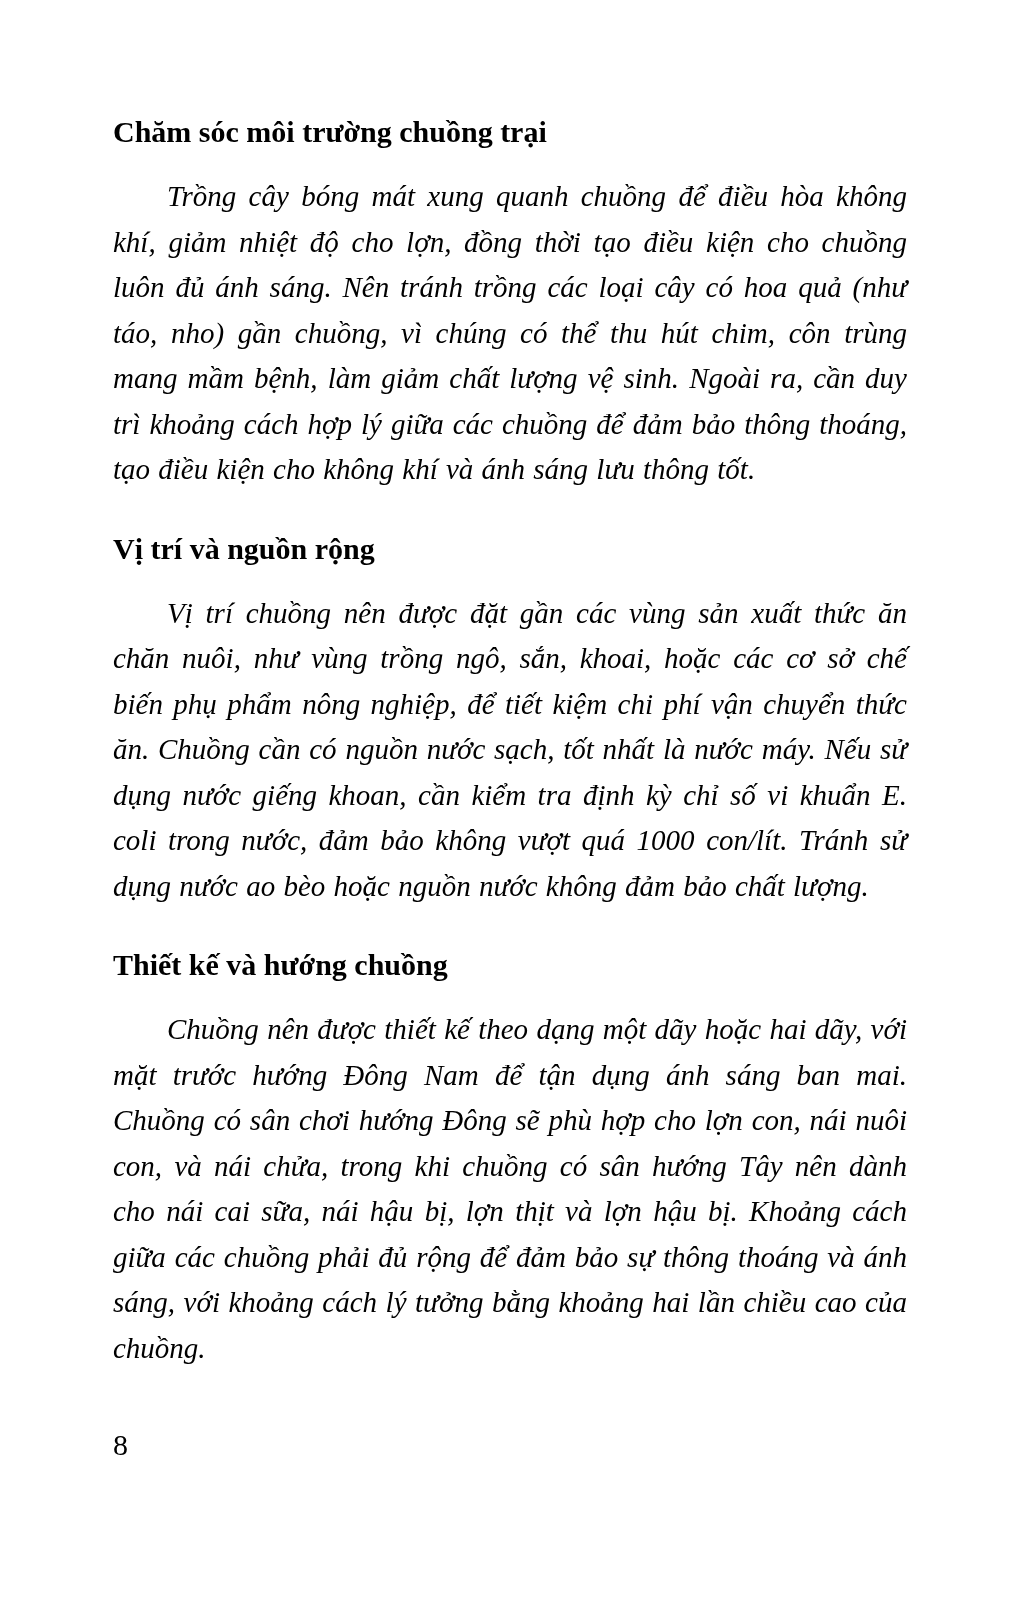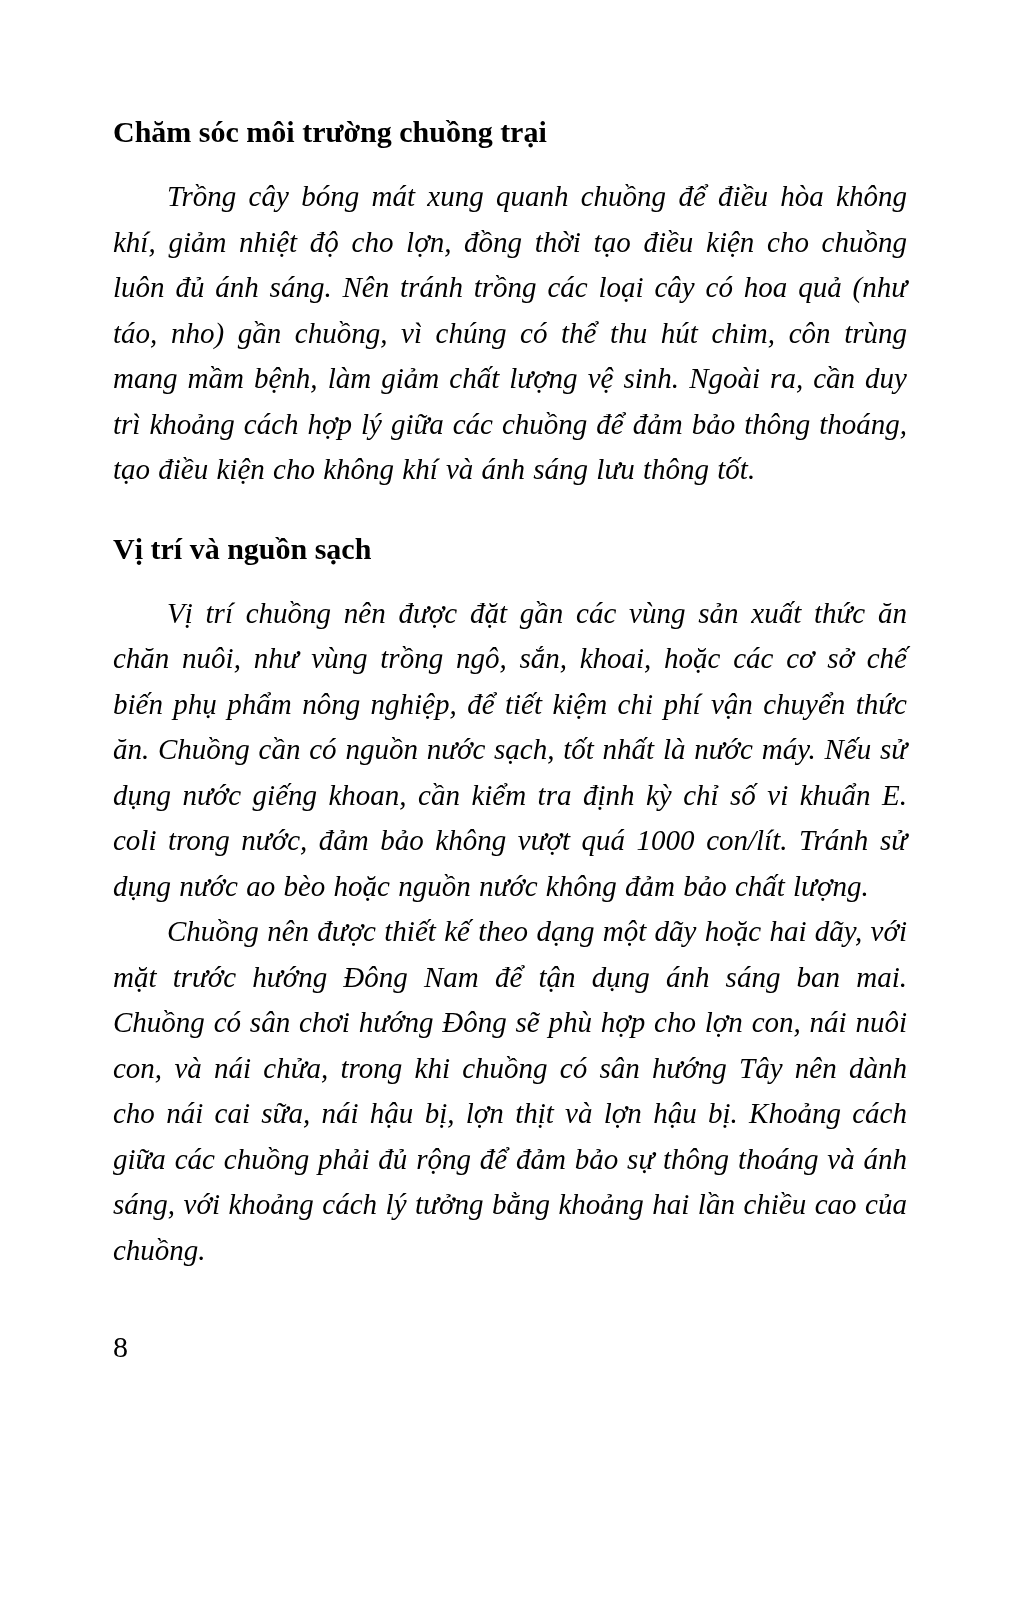--- a/index.html
+++ b/index.html
@@ -47,23 +47,24 @@
 <body>
 
 <div class="page">
 
   <section class="doc-section">
     <h2>Chăm sóc môi trường chuồng trại</h2>
     <p>Trồng cây bóng mát xung quanh chuồng để điều hòa không khí, giảm nhiệt độ cho lợn, đồng thời tạo điều kiện cho chuồng luôn đủ ánh sáng. Nên tránh trồng các loại cây có hoa quả (như táo, nho) gần chuồng, vì chúng có thể thu hút chim, côn trùng mang mầm bệnh, làm giảm chất lượng vệ sinh. Ngoài ra, cần duy trì khoảng cách hợp lý giữa các chuồng để đảm bảo thông thoáng, tạo điều kiện cho không khí và ánh sáng lưu thông tốt.</p>
   </section>
 
   <section class="doc-section">
-    <h2>Vị trí và nguồn sạch</h2>
+    <h2>Vị trí và nguồn rộng</h2>
     <p>Vị trí chuồng nên được đặt gần các vùng sản xuất thức ăn chăn nuôi, như vùng trồng ngô, sắn, khoai, hoặc các cơ sở chế biến phụ phẩm nông nghiệp, để tiết kiệm chi phí vận chuyển thức ăn. Chuồng cần có nguồn nước sạch, tốt nhất là nước máy. Nếu sử dụng nước giếng khoan, cần kiểm tra định kỳ chỉ số vi khuẩn E. coli trong nước, đảm bảo không vượt quá 1000 con/lít. Tránh sử dụng nước ao bèo hoặc nguồn nước không đảm bảo chất lượng.</p>
   </section>
 
   <section class="doc-section">
+    <h2>Thiết kế và hướng chuồng</h2>
     <p>Chuồng nên được thiết kế theo dạng một dãy hoặc hai dãy, với mặt trước hướng Đông Nam để tận dụng ánh sáng ban mai. Chuồng có sân chơi hướng Đông sẽ phù hợp cho lợn con, nái nuôi con, và nái chửa, trong khi chuồng có sân hướng Tây nên dành cho nái cai sữa, nái hậu bị, lợn thịt và lợn hậu bị. Khoảng cách giữa các chuồng phải đủ rộng để đảm bảo sự thông thoáng và ánh sáng, với khoảng cách lý tưởng bằng khoảng hai lần chiều cao của chuồng.</p>
   </section>
 
   <div class="page-number">8</div>
 
 </div>
 
 </body></html>

